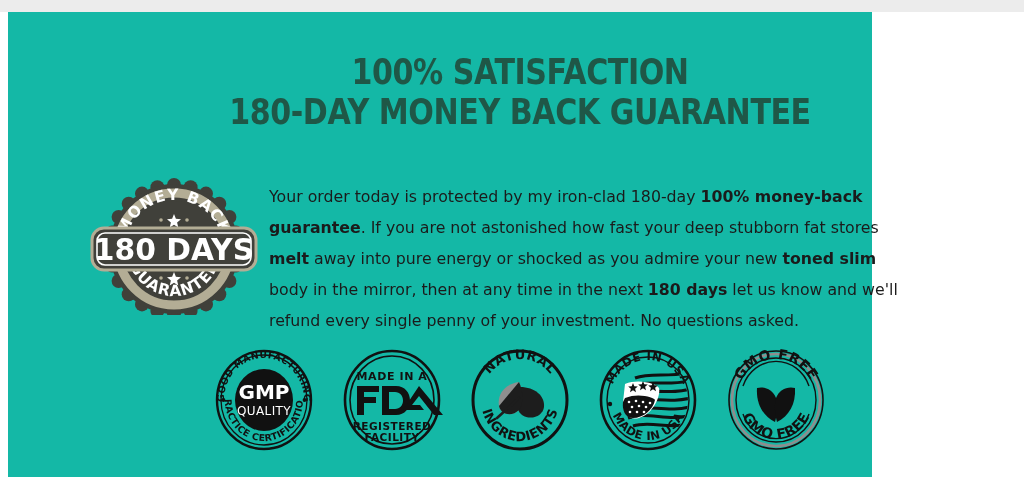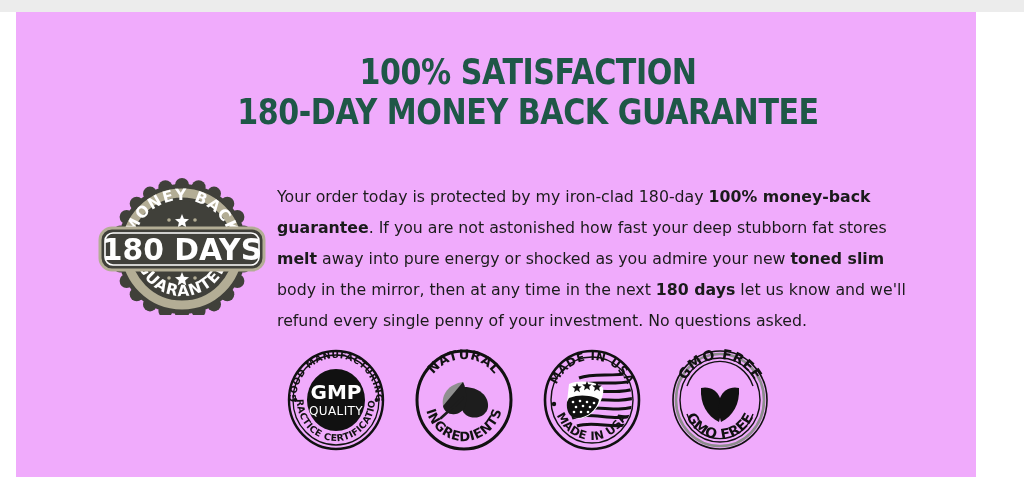--- a/index.html
+++ b/index.html
@@ -16,24 +16,24 @@
   }
   .top-band {
     position: absolute;
     top: 0; left: 0;
     width: 1024px;
     height: 12px;
     background: #ececec;
   }
   .page {
     position: absolute;
-    top: 12px; left: 16px;
-    width: 960px;
+    top: 12px; left: 8px;
+    width: 864px;
     height: 465px;
-    background: #f0abfc;
+    background: #14b8a6;
   }
 
   
   .heading {
     position: absolute;
     top: 40px;
     left: 0;
     width: 1024px;
     text-align: center;
     color: #1f5747;
@@ -189,20 +189,39 @@
         <text font-family="DejaVu Sans, sans-serif" font-size="9.3" font-weight="bold" fill="#111" letter-spacing="0.4">
           <textPath href="#gmpBot" startOffset="50%" text-anchor="middle">PRACTICE CERTIFICATION</textPath>
         </text>
         <circle cx="12.5" cy="58" r="1.9" fill="#111"></circle>
         <circle cx="93.5" cy="58" r="1.9" fill="#111"></circle>
         <text x="53" y="57" text-anchor="middle" font-family="DejaVu Sans, sans-serif" font-size="20" font-weight="bold" fill="#fff">GMP</text>
         <text x="53" y="73" text-anchor="middle" font-family="DejaVu Sans, sans-serif" font-size="12" fill="#fff" letter-spacing="0.4">QUALITY</text>
       </svg>
     </div>
 
+    <div class="seal">
+      <svg width="106" height="112" viewBox="0 0 106 112" xmlns="http://www.w3.org/2000/svg">
+        <ellipse cx="53" cy="58" rx="47" ry="49" fill="none" stroke="#111" stroke-width="2.6"></ellipse>
+        <ellipse cx="53" cy="58" rx="42" ry="44" fill="none" stroke="#111" stroke-width="1.6"></ellipse>
+        <text x="53" y="38" text-anchor="middle" font-family="DejaVu Sans, sans-serif" font-size="11" font-weight="bold" fill="#111" letter-spacing="0.6">MADE IN A</text>
+
+        <g transform="translate(16,44)">
+
+          <path d="M2 0 L24 0 L24 6 L9 6 L9 11 L21 11 L21 17 L9 17 L9 29 L2 29 Z" fill="#111"></path>
+
+          <path d="M27 0 L41 0 C50 0 55 7 55 14.5 C55 22 50 29 41 29 L27 29 Z
+                   M34 6 L34 23 L40 23 C45 23 48 19 48 14.5 C48 10 45 6 40 6 Z" fill="#111" fill-rule="evenodd"></path>
+
+          <path d="M64 0 L88 29 L79 29 L64 10 L57 19 L65 19 L69 24 L48 24 Z" fill="#111"></path>
+        </g>
+        <text x="53" y="88" text-anchor="middle" font-family="DejaVu Sans, sans-serif" font-size="10.5" font-weight="bold" fill="#111" letter-spacing="0.5">REGISTERED</text>
+        <text x="53" y="99" text-anchor="middle" font-family="DejaVu Sans, sans-serif" font-size="10.5" font-weight="bold" fill="#111" letter-spacing="0.5">FACILITY</text>
+      </svg>
+    </div>
 
     <div class="seal">
       <svg width="106" height="112" viewBox="0 0 106 112" xmlns="http://www.w3.org/2000/svg">
         <defs>
           <path id="natTop" d="M 14 58 A 39 41 0 0 1 92 58" fill="none"></path>
           <path id="natBot" d="M 14 58 A 39 41 0 0 0 92 58" fill="none"></path>
         </defs>
         <ellipse cx="53" cy="58" rx="47" ry="49" fill="none" stroke="#111" stroke-width="3"></ellipse>
         <text font-family="DejaVu Sans, sans-serif" font-size="13" font-weight="bold" fill="#111" letter-spacing="0.5">
           <textPath href="#natTop" startOffset="50%" text-anchor="middle">NATURAL</textPath>

